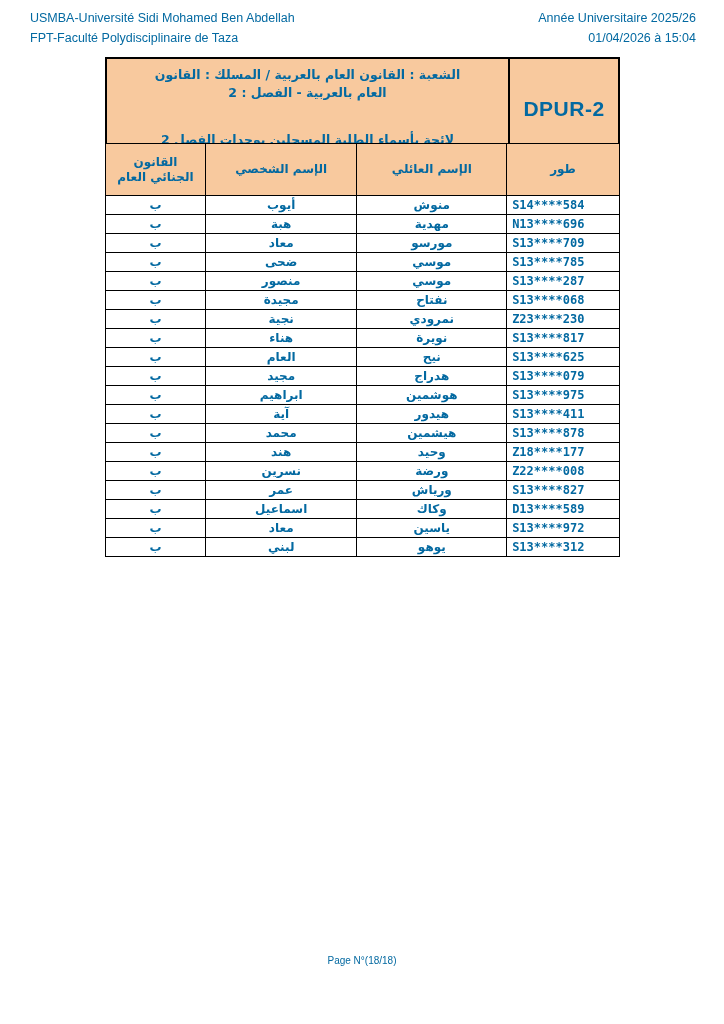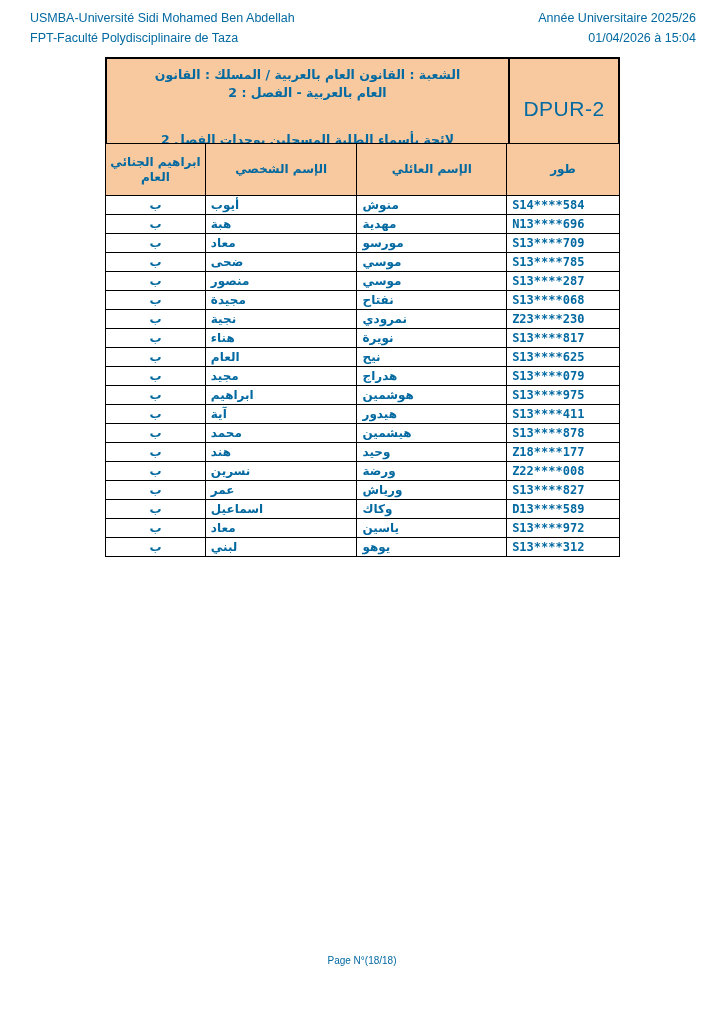--- a/index.html
+++ b/index.html
@@ -41,21 +41,21 @@
     font-family:"DejaVu Sans",sans-serif;
     font-weight:bold;
     font-size:12.5px;
     letter-spacing:1px;
     line-height:1.45;
   }
   .dpur-cell {
     width:108px;
     display:flex; align-items:center; justify-content:center;
     font-family:"Liberation Sans",sans-serif;
-    font-weight:normal; font-size:21px;
+    font-weight:bold; font-size:21px;
     letter-spacing:0.5px;
   }
   
   table.students {
     position:absolute; top:143px; left:105px;
     width:515px;
     border-collapse:collapse;
     direction:rtl;
     font-family:"DejaVu Sans",sans-serif;
   }
@@ -86,21 +86,21 @@
   .col-family   { width:150px; }
   .col-personal { width:152px;margin-left:47px; }
   .col-module   { width:100px; }
   td.cell-code {
     direction:ltr; unicode-bidi:isolate;
     font-family:"DejaVu Sans Mono",monospace;
     font-size:12px;
     letter-spacing:0;
   }
   td.cell-name {
-    text-align:left; 
+    text-align:center; 
     letter-spacing:1px;
   }
   td.cell-grade { text-align:center; letter-spacing:0; }
   
   .page-footer {
     position:absolute; top:955px; left:0; right:0;
     text-align:center;
     font-size:10px;
   }
 </style>
@@ -136,21 +136,21 @@
       <col class="col-code">
         <col class="col-family">
         <col class="col-personal">
         <col class="col-module">
     </colgroup>
     <thead>
       <tr>
         <th class="col-code">طور</th>
         <th class="col-family">الإسم العائلي</th>
         <th class="col-personal">الإسم الشخصي</th>
-        <th class="col-module">ابراهيم الجنائي العام</th>
+        <th class="col-module">القانون الجنائي العام</th>
       </tr>
     </thead>
     <tbody>
 
         <tr>
           <td class="cell-code" dir="ltr">S14****584</td>
           <td class="cell-name">منوش</td>
           <td class="cell-name">أيوب</td>
           <td class="cell-grade">ب</td>
         </tr>

